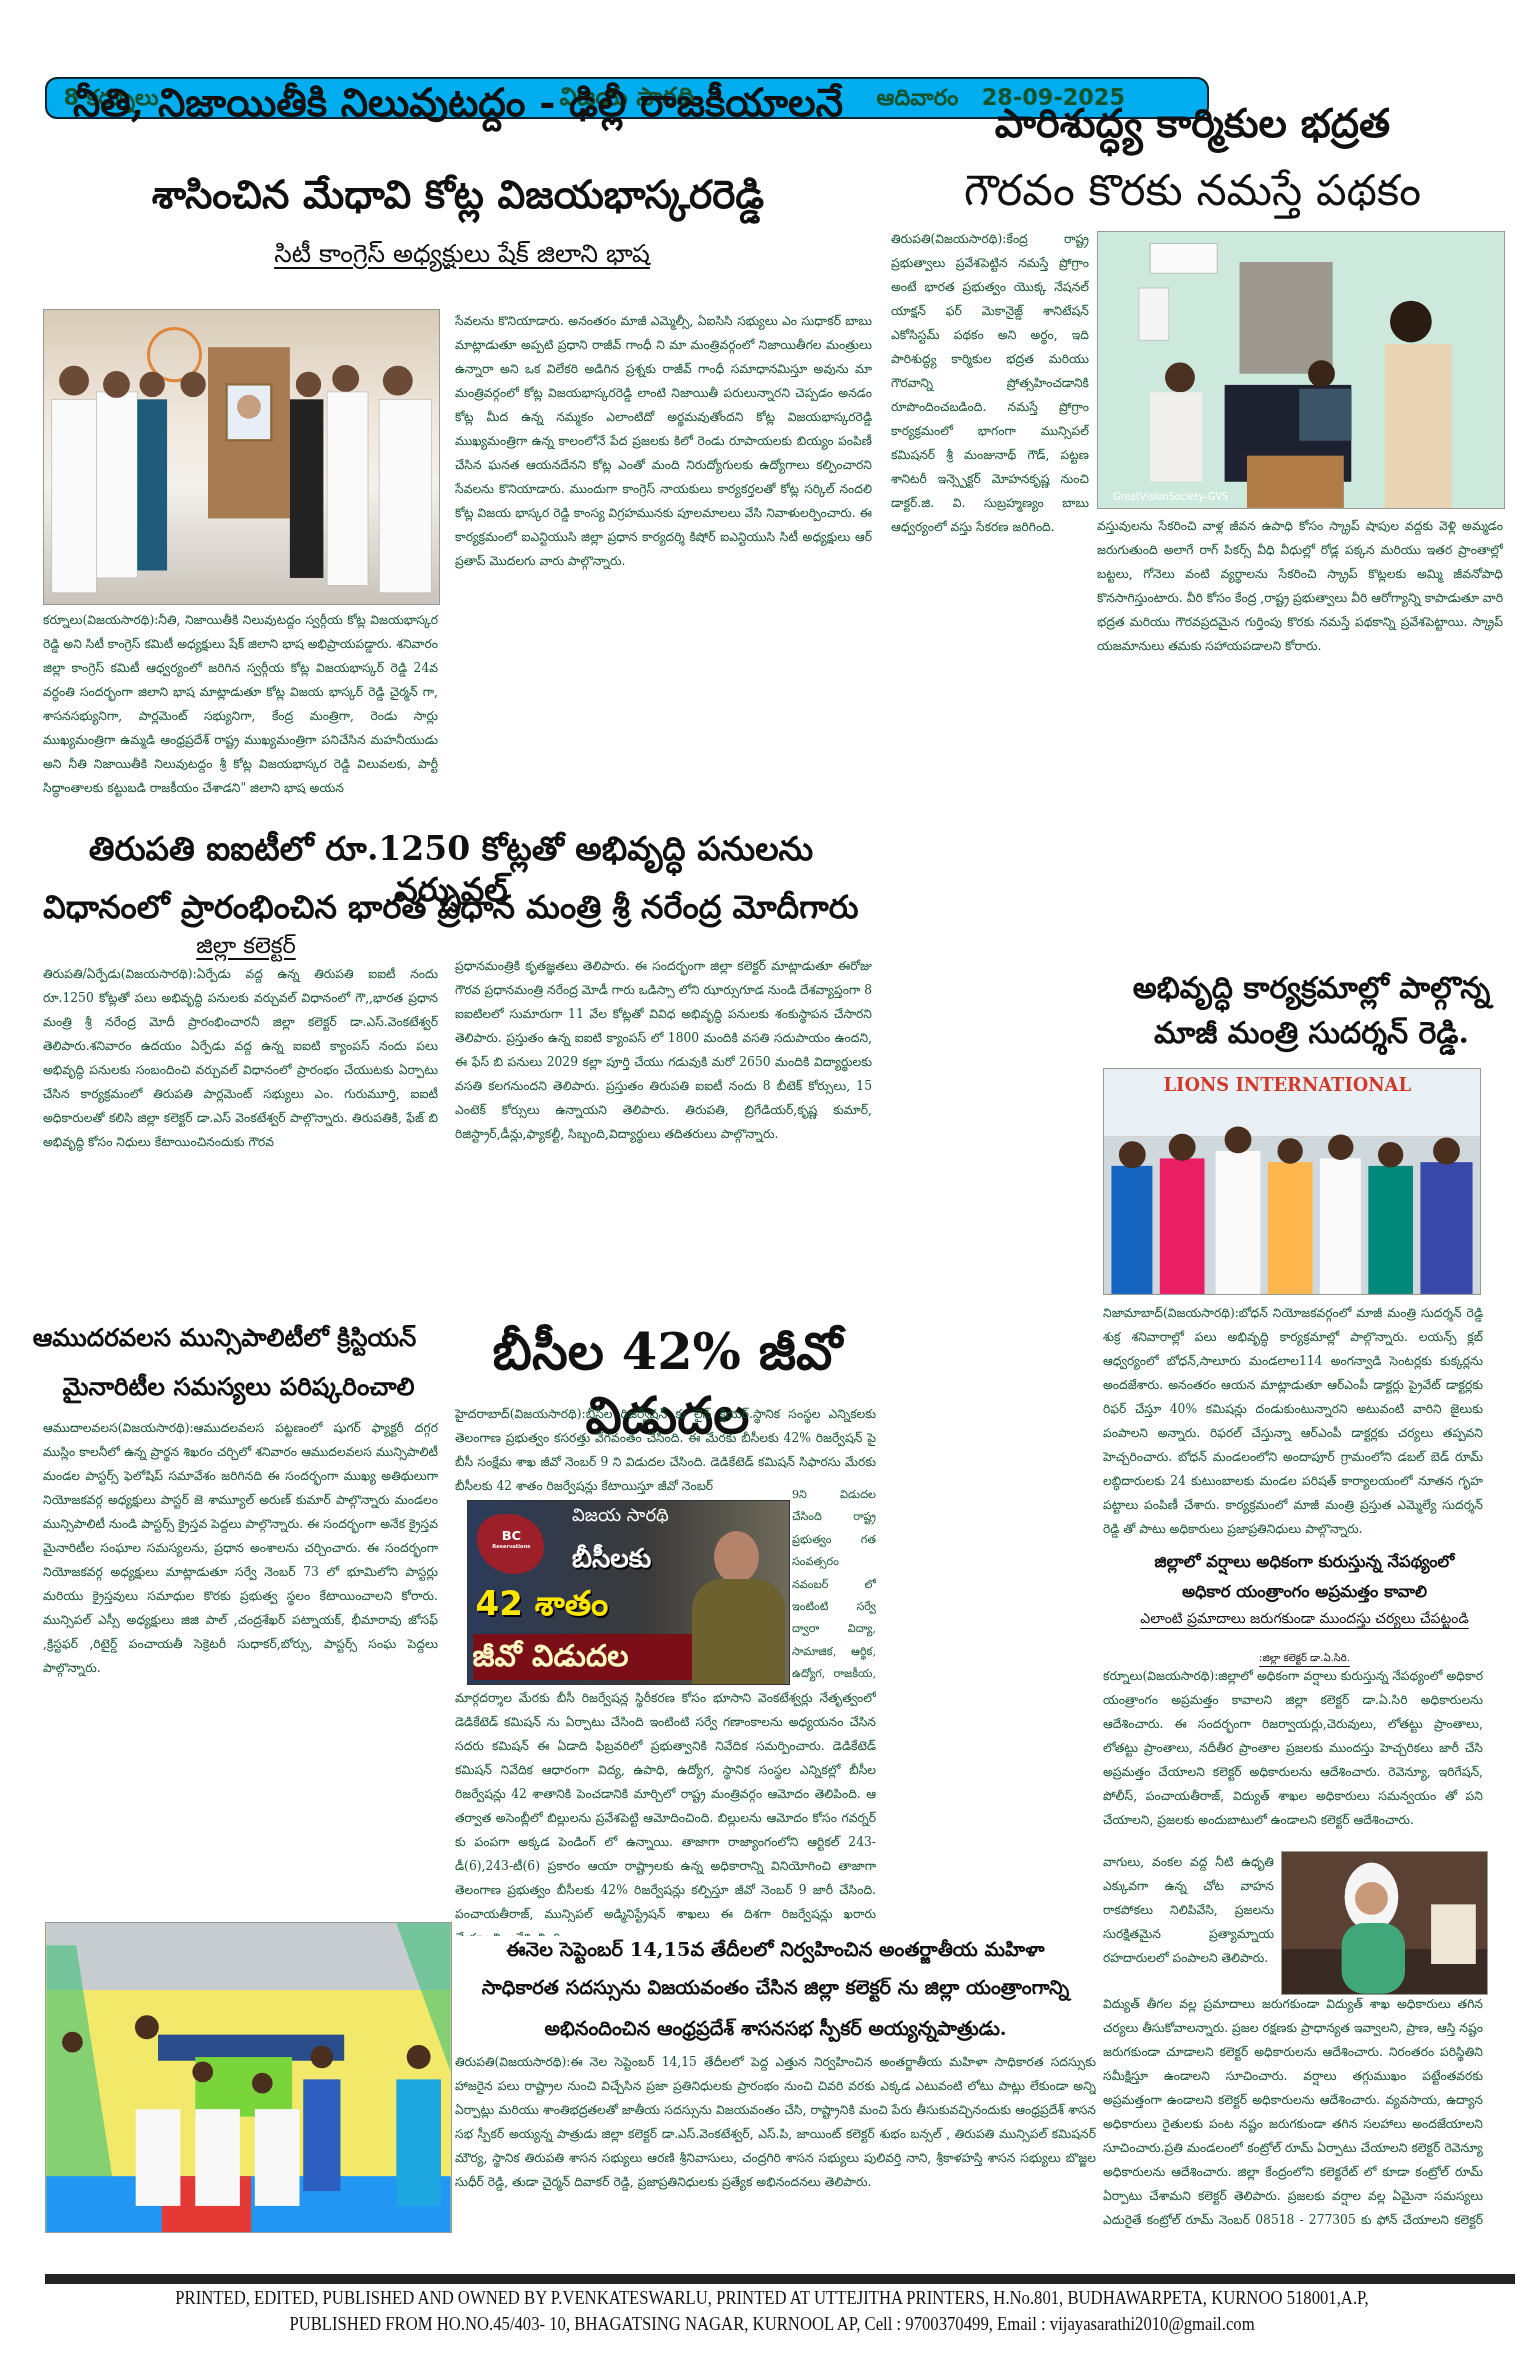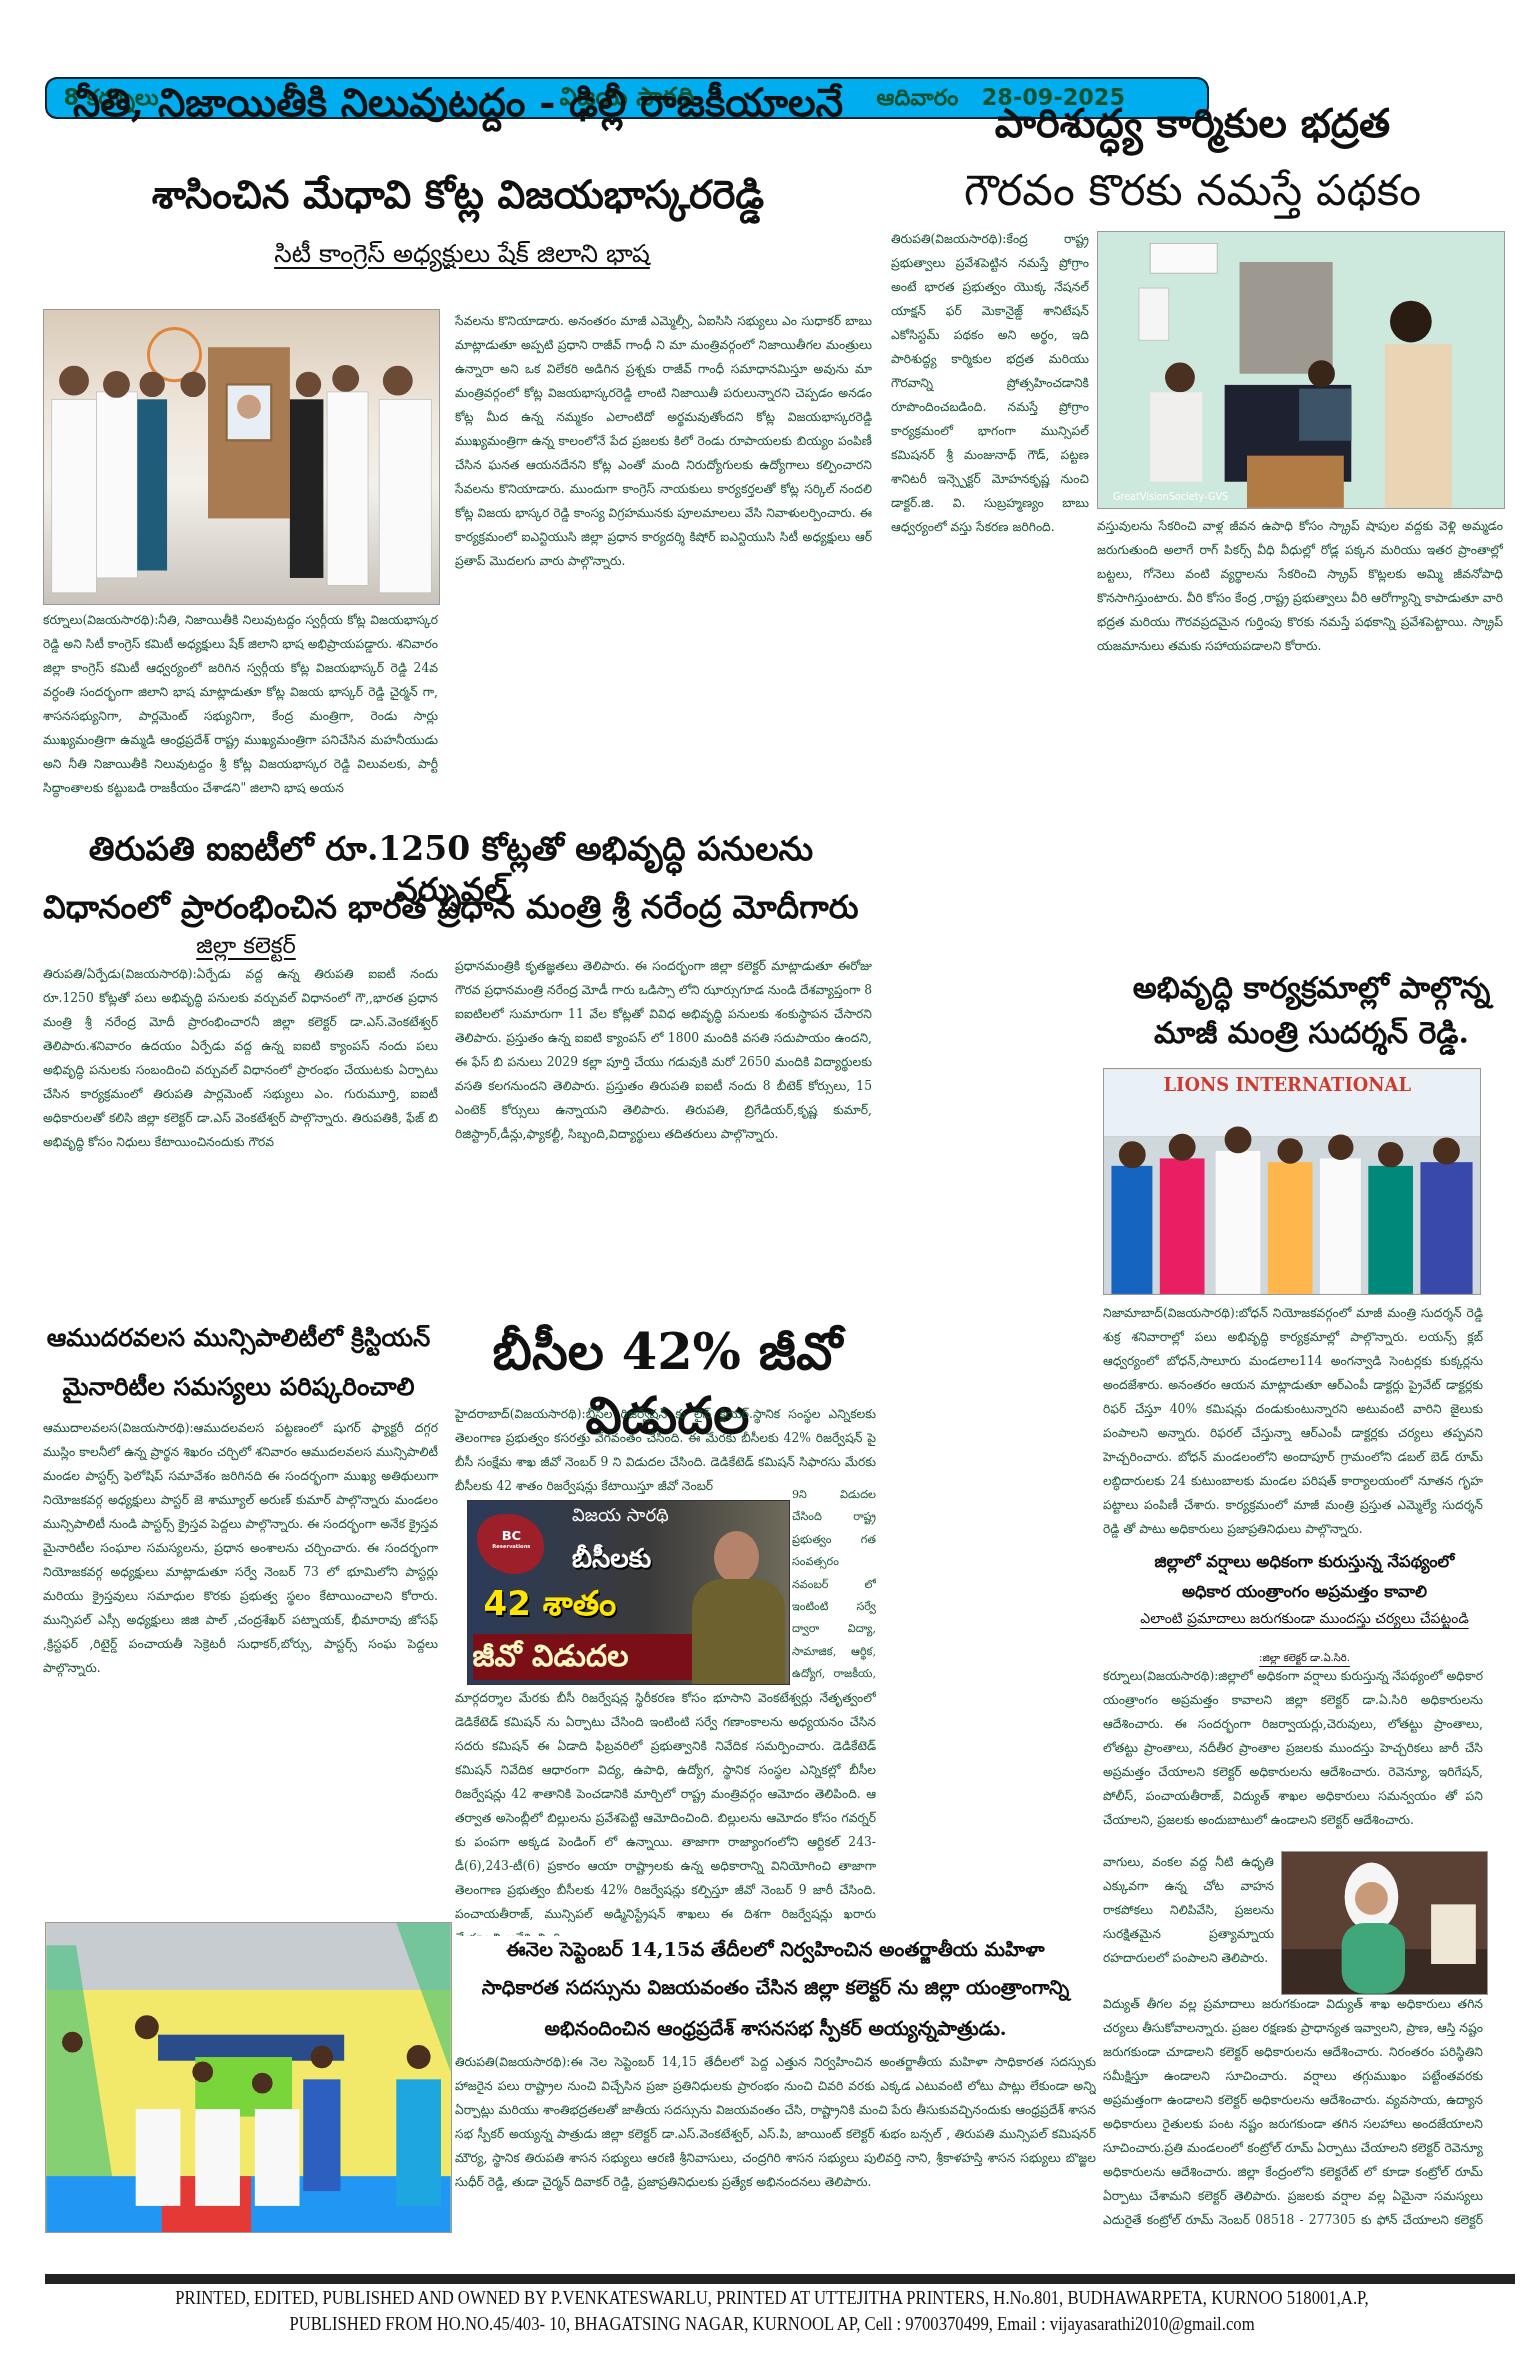--- a/index.html
+++ b/index.html
@@ -82,21 +82,21 @@
   </svg>
 </div>
 <div class="abs body" style="left:1097px;top:514px;width:406px;height:440px;">వస్తువులను సేకరించి వాళ్ల జీవన ఉపాధి కోసం స్క్రాప్ షాపుల వద్దకు వెళ్లి అమ్మడం జరుగుతుంది అలాగే రాగ్ పికర్స్ వీధి వీధుల్లో రోడ్ల పక్కన మరియు ఇతర ప్రాంతాల్లో బట్టలు, గోనెలు వంటి వ్యర్థాలను సేకరించి స్క్రాప్ కొట్లలకు అమ్మి జీవనోపాధి కొనసాగిస్తుంటారు. వీరి కోసం కేంద్ర ,రాష్ట్ర ప్రభుత్వాలు వీరి ఆరోగ్యాన్ని కాపాడుతూ వారి భద్రత మరియు గౌరవప్రదమైన గుర్తింపు కొరకు నమస్తే పథకాన్ని ప్రవేశపెట్టాయి. స్క్రాప్ యజమానులు తమకు సహాయపడాలని కోరారు.</div>
 
 <div class="abs hl" style="left:30px;top:828px;width:842px;font-size:33px;">తిరుపతి ఐఐటీలో రూ.1250 కోట్లతో అభివృద్ధి పనులను వర్చువల్</div>
 <div class="abs hl" style="left:22.4px;top:887px;width:857px;font-size:32px;">విధానంలో ప్రారంభించిన భారత ప్రధాన మంత్రి శ్రీ నరేంద్ర మోదీగారు</div>
 <div class="abs sub" style="left:149px;top:932px;width:194px;font-size:22.4px;">జిల్లా కలెక్టర్</div>
 <div class="abs body" style="left:43px;top:962px;width:395px;height:350px;">తిరుపతి/ఏర్పేడు(విజయసారథి):ఏర్పేడు వద్ద ఉన్న తిరుపతి ఐఐటీ నందు రూ.1250 కోట్లతో పలు అభివృద్ధి పనులకు వర్చువల్ విధానంలో గౌ,,భారత ప్రధాన మంత్రి శ్రీ నరేంద్ర మోదీ ప్రారంభించారనీ జిల్లా కలెక్టర్ డా.ఎస్.వెంకటేశ్వర్ తెలిపారు.శనివారం ఉదయం ఏర్పేడు వద్ద ఉన్న ఐఐటి క్యాంపస్ నందు పలు అభివృద్ధి పనులకు సంబందించి వర్చువల్ విధానంలో ప్రారంభం చేయుటకు ఏర్పాటు చేసిన కార్యక్రమంలో తిరుపతి పార్లమెంట్ సభ్యులు ఎం. గురుమూర్తి, ఐఐటీ అధికారులతో కలిసి జిల్లా కలెక్టర్ డా.ఎస్ వెంకటేశ్వర్ పాల్గొన్నారు. తిరుపతికి, ఫేజ్ బి అభివృద్ధి కోసం నిధులు కేటాయించినందుకు గౌరవ</div>
 <div class="abs body" style="left:455px;top:954px;width:417px;height:358px;">ప్రధానమంత్రికి కృతజ్ఞతలు తెలిపారు. ఈ సందర్భంగా జిల్లా కలెక్టర్ మాట్లాడుతూ ఈరోజు గౌరవ ప్రధానమంత్రి నరేంద్ర మోడీ గారు ఒడిస్సా లోని ఝార్సుగూడ నుండి దేశవ్యాప్తంగా 8 ఐఐటిలలో సుమారుగా 11 వేల కోట్లతో వివిధ అభివృద్ధి పనులకు శంకుస్థాపన చేసారని తెలిపారు. ప్రస్తుతం ఉన్న ఐఐటి క్యాంపస్ లో 1800 మందికి వసతి సదుపాయం ఉందని, ఈ ఫేస్ బి పనులు 2029 కల్లా పూర్తి చేయు గడువుకి మరో 2650 మందికి విద్యార్థులకు వసతి కలగనుందని తెలిపారు. ప్రస్తుతం తిరుపతి ఐఐటీ నందు 8 బీటెక్ కోర్సులు, 15 ఎంటెక్ కోర్సులు ఉన్నాయని తెలిపారు. తిరుపతి, బ్రిగేడియర్,కృష్ణ కుమార్, రిజిస్ట్రార్,డీన్లు,ఫ్యాకల్టీ, సిబ్బంది,విద్యార్థులు తదితరులు పాల్గొన్నారు.</div>
 
-<div class="abs hl" style="left:30px;top:1323px;width:417px;font-size:24.6px;">ఆముదరవలస మున్సిపాలిటీలో క్రిస్టియన్</div>
+<div class="abs hl" style="left:16px;top:1323px;width:417px;font-size:24.6px;">ఆముదరవలస మున్సిపాలిటీలో క్రిస్టియన్</div>
 <div class="abs hl" style="left:30px;top:1372px;width:417px;font-size:24.6px;">మైనారిటీల సమస్యలు పరిష్కరించాలి</div>
 <div class="abs body" style="left:43px;top:1416px;width:395px;height:496px;">ఆముదాలవలస(విజయసారథి):ఆముదలవలస పట్టణంలో షుగర్ ఫ్యాక్టరీ దగ్గర ముస్లిం కాలనీలో ఉన్న ప్రార్థన శిఖరం చర్చిలో శనివారం ఆముదలవలస మున్సిపాలిటీ మండల పాస్టర్స్ ఫెలోషిప్ సమావేశం జరిగినది ఈ సందర్భంగా ముఖ్య అతిథులుగా నియోజకవర్గ అధ్యక్షులు పాస్టర్ జె శామ్యూల్ అరుణ్ కుమార్ పాల్గొన్నారు మండలం మున్సిపాలిటీ నుండి పాస్టర్స్ క్రైస్తవ పెద్దలు పాల్గొన్నారు. ఈ సందర్భంగా అనేక క్రైస్తవ మైనారిటీల సంఘాల సమస్యలను, ప్రధాన అంశాలను చర్చించారు. ఈ సందర్భంగా నియోజకవర్గ అధ్యక్షులు మాట్లాడుతూ సర్వే నెంబర్ 73 లో భూమిలోని పాస్టర్లు మరియు క్రైస్తవులు సమాధుల కొరకు ప్రభుత్వ స్థలం కేటాయించాలని కోరారు. మున్సిపల్ ఎస్సీ అధ్యక్షులు జిజి పాల్ ,చంద్రశేఖర్ పట్నాయక్, భీమారావు జోసఫ్ ,క్రిస్టఫర్ ,రిటైర్డ్ పంచాయతీ సెక్రెటరీ సుధాకర్,బోర్సు, పాస్టర్స్ సంఘ పెద్దలు పాల్గొన్నారు.</div>
 <div class="abs photo" style="left:45px;top:1922px;width:405px;height:309px;background:#f3ec6a;">
   <svg width="405" height="309" viewBox="0 0 543 415">
     <rect width="543" height="90" fill="#c7ccd0"></rect>
     <rect y="90" width="543" height="325" fill="#f2e86a"></rect>
     <polygon points="0,30 40,30 100,415 0,415" fill="#3cbf7a" opacity="0.6"></polygon>
     <polygon points="470,0 543,0 543,200" fill="#3cbf7a" opacity="0.6"></polygon>
     <rect x="150" y="150" width="250" height="35" fill="#2a4c8a"></rect>
     <rect x="200" y="180" width="130" height="80" fill="#7ad53a"></rect>
@@ -124,21 +124,21 @@
 <div class="abs body" style="left:455px;top:1402px;width:421px;height:97px;">హైదరాబాద్(విజయసారథి):బీసీల రిజర్వేషన్ కు లైన్ క్లియర్.స్థానిక సంస్థల ఎన్నికలకు తెలంగాణ ప్రభుత్వం కసరత్తు వేగవంతం చేసింది. ఈ మేరకు బీసీలకు 42% రిజర్వేషన్ పై బీసీ సంక్షేమ శాఖ జీవో నెంబర్ 9 ని విడుదల చేసింది. డెడికేటెడ్ కమిషన్ సిఫారసు మేరకు బీసీలకు 42 శాతం రిజర్వేషన్లు కేటాయిస్తూ జీవో నెంబర్</div>
 
 <div class="abs" style="left:467px;top:1500px;width:321px;height:183px;background:linear-gradient(90deg,#2b3b5a 0%,#3a3a3a 55%,#6f6a5a 100%);border:1.5px solid #333;overflow:hidden;">
   <div class="abs" style="left:9px;top:13.4px;width:67px;height:60px;background:#9c1f2a;border-radius:40% 55% 45% 60%;"></div>
   <div class="abs" style="left:22.4px;top:27px;width:42px;text-align:center;color:#fff;font-weight:bold;font-family:'DejaVu Sans',sans-serif;">
     <div style="font-size:13px;">BC</div>
     <div style="font-size:5.2px;">Reservations</div>
   </div>
   <div class="abs" style="left:104px;top:3px;color:#fff;font-size:18px;font-family:'DejaVu Sans',sans-serif;">విజయ సారథి</div>
   <div class="abs" style="left:82px;top:43px;color:#fff;font-size:26px;font-weight:bold;font-family:Liberation Serif, serif;text-shadow:1.5px 1.5px 0 #000;margin-left:22px;">బీసీలకు</div>
-  <div class="abs" style="left:7.5px;top:82px;color:#ffe600;font-size:34px;font-weight:bold;font-family:'DejaVu Sans',sans-serif;text-shadow:1.5px 1.5px 0 #000;margin-left:8px;">42 శాతం</div>
+  <div class="abs" style="left:7.5px;top:82px;color:#ffe600;font-size:34px;font-weight:bold;font-family:'DejaVu Sans',sans-serif;text-shadow:1.5px 1.5px 0 #000;">42 శాతం</div>
   <div class="abs" style="left:4.5px;top:133px;width:220px;height:46px;background:#7a0f18;color:#fef9c3;font-size:30px;font-weight:bold;font-family:'DejaVu Sans',sans-serif;text-align:left;line-height:43px;">జీవో విడుదల</div>
   <div class="abs" style="left:220px;top:30px;width:97px;height:157px;">
     <div style="position:absolute;left:26px;top:0;width:45px;height:52px;border-radius:50%;background:#b5826a;"></div>
     <div style="position:absolute;left:3.7px;top:48px;width:93px;height:112px;border-radius:30px 30px 0 0;background:#6d6130;"></div>
   </div>
 </div>
 <div class="abs body" style="left:792px;top:1484px;width:84px;height:201px;font-size:11.2px;line-height:22.4px;">9ని విడుదల చేసింది రాష్ట్ర ప్రభుత్వం గత సంవత్సరం నవంబర్ లో ఇంటింటి సర్వే ద్వారా విద్యా, సామాజిక, ఆర్థిక, ఉద్యోగ, రాజకీయ, కుల, సర్వే నిర్వహించింది. దీని ఆధారంగా రాష్ట్ర జనాభాలో బిసిలు1,64,09,179 (46.25%,), బీసీ ముస్లింలు 35,76,588(10.08%,),ఎస్సీలు 61,84,319 (17.43%), ఎస్టీలు 37,05,929 (10.45%), ఓసి ముస్లింలు 8,80,424(2.48%)ఇతర ఓసీలు 44,21, 115. (13.31%), ఉన్నట్లు వెల్లడయింది. సుప్రీంకోర్టు</div>
 <div class="abs body" style="left:455px;top:1686px;width:421px;height:250px;">మార్గదర్శాల మేరకు బీసీ రిజర్వేషన్ల స్థిరీకరణ కోసం భూసాని వెంకటేశ్వర్లు నేతృత్వంలో డెడికేటెడ్ కమిషన్ ను ఏర్పాటు చేసింది ఇంటింటి సర్వే గణాంకాలను అధ్యయనం చేసిన సదరు కమిషన్ ఈ ఏడాది ఫిబ్రవరిలో ప్రభుత్వానికి నివేదిక సమర్పించారు. డెడికేటెడ్ కమిషన్ నివేదిక ఆధారంగా విద్య, ఉపాధి, ఉద్యోగ, స్థానిక సంస్థల ఎన్నికల్లో బీసీల రిజర్వేషన్లు 42 శాతానికి పెంచడానికి మార్చిలో రాష్ట్ర మంత్రివర్గం ఆమోదం తెలిపింది. ఆ తర్వాత అసెంబ్లీలో బిల్లులను ప్రవేశపెట్టి ఆమోదించింది. బిల్లులను ఆమోదం కోసం గవర్నర్ కు పంపగా అక్కడ పెండింగ్ లో ఉన్నాయి. తాజాగా రాజ్యాంగంలోని ఆర్టికల్ 243-డీ(6),243-టీ(6) ప్రకారం ఆయా రాష్ట్రాలకు ఉన్న అధికారాన్ని వినియోగించి తాజాగా తెలంగాణ ప్రభుత్వం బీసీలకు 42% రిజర్వేషన్లు కల్పిస్తూ జీవో నెంబర్ 9 జారీ చేసింది. పంచాయతీరాజ్, మున్సిపల్ అడ్మినిస్ట్రేషన్ శాఖలు ఈ దిశగా రిజర్వేషన్లు ఖరారు చేయాలని ఆదేశించింది.</div>
 
 <div class="abs hl" style="left:455px;top:1938px;width:641px;font-size:19.4px;">ఈనెల సెప్టెంబర్ 14,15వ తేదీలలో నిర్వహించిన అంతర్జాతీయ మహిళా</div>

